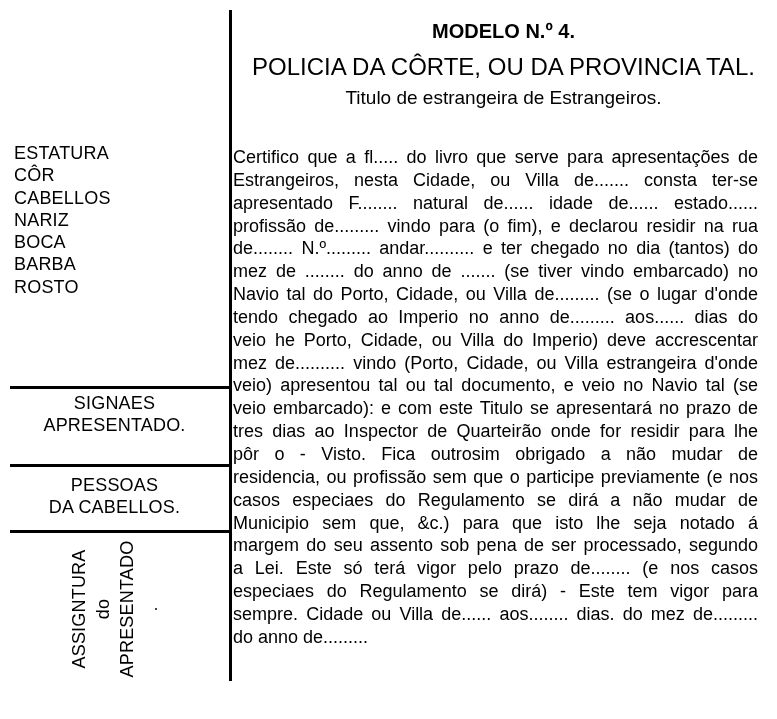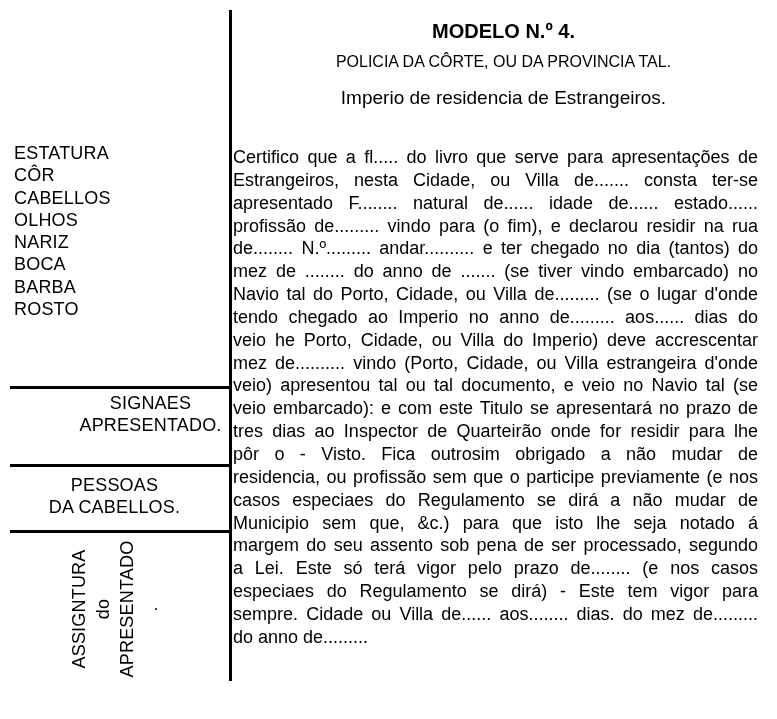--- a/index.html
+++ b/index.html
@@ -38,41 +38,41 @@
   .hline2 { top: 464px; }
   .hline3 { top: 530px; }
   .section {
     position: absolute;
     left: 0; width: 229px;
     text-align: center;
     font-size: 18px;
     line-height: 22px;
     letter-spacing: 0.2px;
   }
-  .section-signaes { top: 392px; padding-left: 36px; }
+  .section-signaes { top: 392px; }
   .section-pessoas { top: 474px; }
   .signature {
     position: absolute;
     left: 40px; top: 561px;
     width: 150px; height: 96px;
     transform: rotate(-90deg);
     text-align: center;
     font-size: 18px;
     line-height: 24px;
     letter-spacing: 0.2px;
   }
   
   .title, .subtitle, .subject {
     position: absolute;
     left: 233px; width: 525px;
     text-align: center;
     margin: 8px;
   }
   .title   { top: 12px; font-size: 20px; font-weight: bold; }
-  .subtitle{ top: 45px; font-size: 16px; font-weight: normal; }
+  .subtitle{ top: 45px; font-size: 24px; font-weight: normal; }
   .subject { top: 79px; font-size: 19px; font-weight: normal; }
   .bodytext {
     position: absolute;
     left: 233px; top: 146px;
     width: 525px;
     font-size: 18px;
     line-height: 22.85px;
   }
   .pline {
     text-align: justify;
@@ -89,21 +89,20 @@
 
 <div class="page">
 
   <div class="vline"></div>
 
   <div class="descriptors">
 
   <div class="descriptor">ESTATURA</div>
       <div class="descriptor">CÔR</div>
       <div class="descriptor">CABELLOS</div>
-      <div class="descriptor">OLHOS</div>
       <div class="descriptor">NARIZ</div>
       <div class="descriptor">BOCA</div>
       <div class="descriptor">BARBA</div>
       <div class="descriptor last">ROSTO</div>
     </div>
 
   <div class="hline hline1"></div>
 
   <div class="section section-signaes">
     <div>SIGNAES</div>
@@ -122,21 +121,21 @@
   <div class="signature">
 
   <div class="sig-line">ASSIGNTURA</div>
       <div class="sig-line">do</div>
       <div class="sig-line">APRESENTADO</div>
       <div class="sig-line last">.</div>
     </div>
 
   <h1 class="title">MODELO N.º 4.</h1>
   <h2 class="subtitle">POLICIA DA CÔRTE, OU DA PROVINCIA TAL.</h2>
-  <h3 class="subject">Imperio de residencia de Estrangeiros.</h3>
+  <h3 class="subject">Titulo de estrangeira de Estrangeiros.</h3>
 
   <div class="bodytext">
 
   <div class="pline">Certifico que a fl..... do livro que serve para apresentações de</div>
       <div class="pline">Estrangeiros, nesta Cidade, ou Villa de....... consta ter-se</div>
       <div class="pline">apresentado F........ natural de...... idade de...... estado......</div>
       <div class="pline">profissão de......... vindo para (o fim), e declarou residir na rua</div>
       <div class="pline">de........ N.º......... andar.......... e ter chegado no dia (tantos) do</div>
       <div class="pline">mez de ........ do anno de ....... (se tiver vindo embarcado) no</div>
       <div class="pline">Navio tal do Porto, Cidade, ou Villa de......... (se o lugar d'onde</div>

